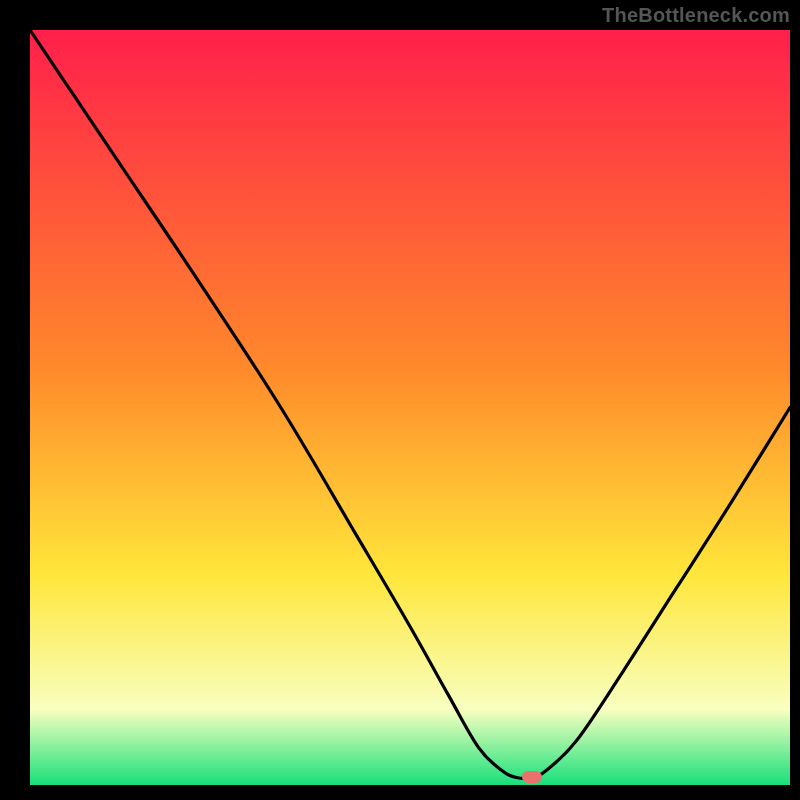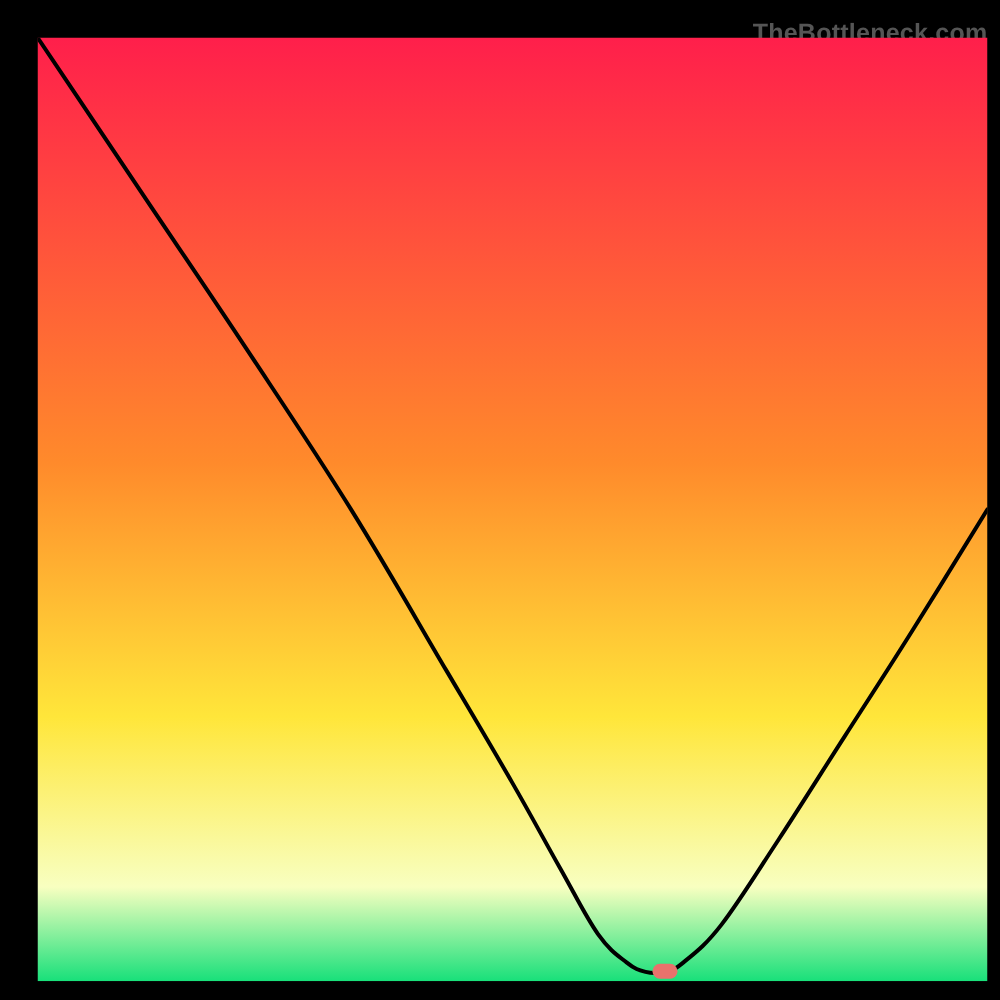--- a/index.html
+++ b/index.html
@@ -12,21 +12,21 @@
     overflow: hidden;
   }
   .stage {
     position: relative;
     width: 800px;
     height: 800px;
     background: #000;
   }
   .watermark {
     position: absolute;
-    top: 16px;
+    top: 4px;
     right: 10px;
     color: #555;
     font-size: 20px;
     font-weight: 600;
     letter-spacing: 0.2px;
     user-select: none;
   }
   .plot-area {
     position: absolute;
     left: 30px;

